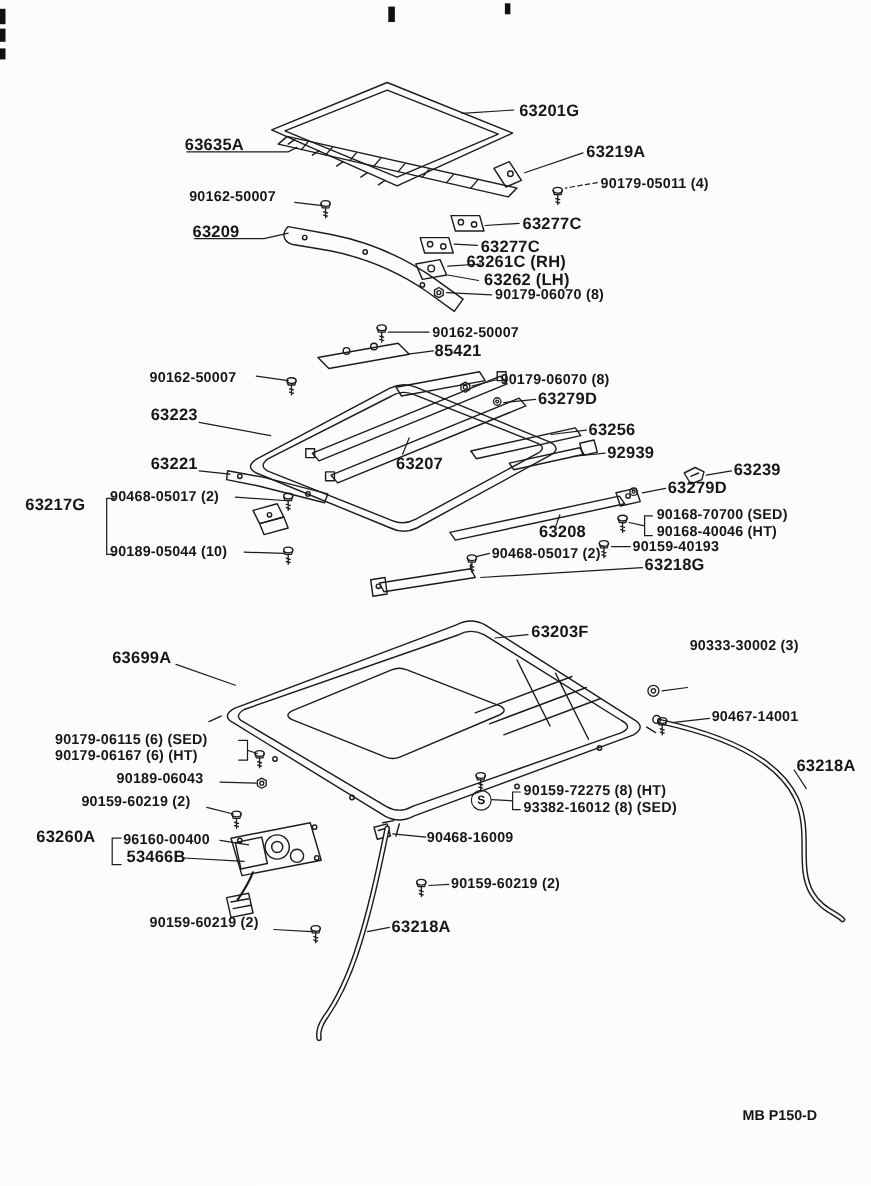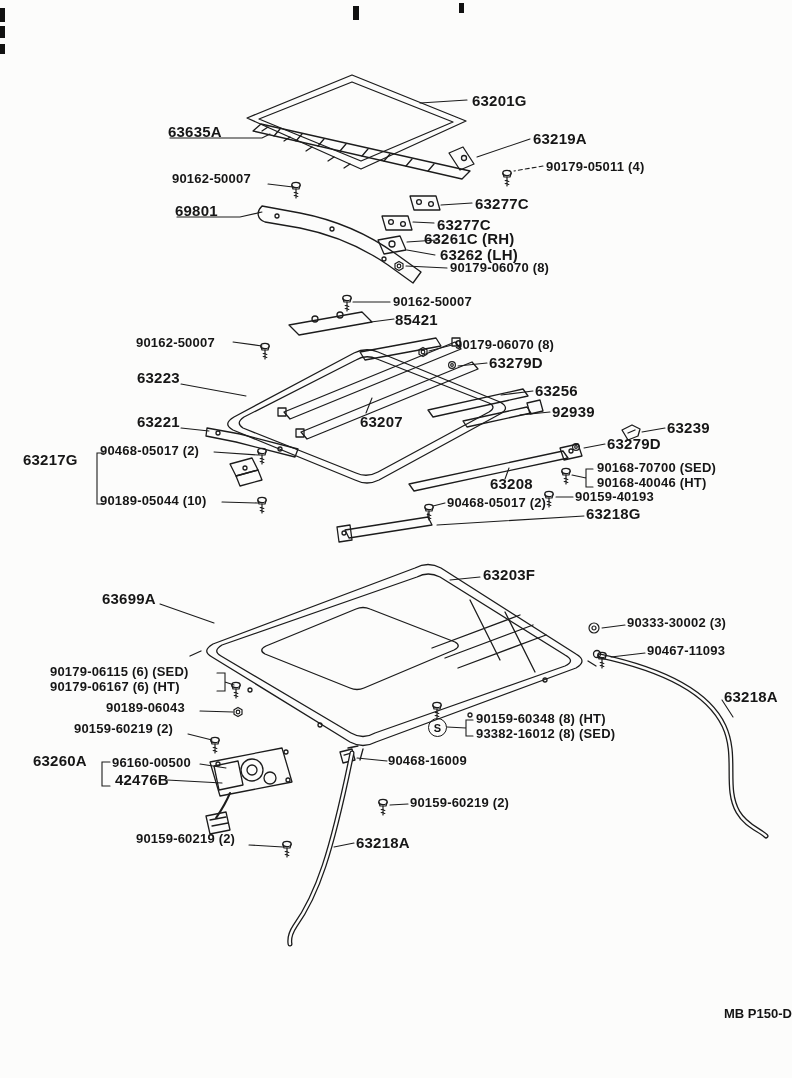--- a/index.html
+++ b/index.html
@@ -256,21 +256,21 @@
       <path d="M354,843 L334,847"></path>
       <path d="M249,845 L283,847"></path>
     </g>
   </svg>
 
   <div class="lbl lbl-lg" style="left:472px;top:93px">63201G</div>
   <div class="lbl lbl-lg" style="left:168px;top:124px">63635A</div>
   <div class="lbl lbl-lg" style="left:533px;top:131px">63219A</div>
   <div class="lbl" style="left:546px;top:160px">90179-05011 (4)</div>
   <div class="lbl" style="left:172px;top:172px">90162-50007</div>
-  <div class="lbl lbl-lg" style="left:175px;top:203px">69801</div>
+  <div class="lbl lbl-lg" style="left:175px;top:203px">63209</div>
   <div class="lbl lbl-lg" style="left:475px;top:196px">63277C</div>
   <div class="lbl lbl-lg" style="left:437px;top:217px">63277C</div>
   <div class="lbl lbl-lg" style="left:424px;top:231px">63261C (RH)</div>
   <div class="lbl lbl-lg" style="left:440px;top:247px">63262 (LH)</div>
   <div class="lbl" style="left:450px;top:261px">90179-06070 (8)</div>
   <div class="lbl" style="left:393px;top:295px">90162-50007</div>
   <div class="lbl lbl-lg" style="left:395px;top:312px">85421</div>
   <div class="lbl" style="left:136px;top:336px">90162-50007</div>
   <div class="lbl" style="left:455px;top:338px">90179-06070 (8)</div>
   <div class="lbl lbl-lg" style="left:489px;top:355px">63279D</div>
@@ -285,34 +285,34 @@
   <div class="lbl" style="left:100px;top:444px">90468-05017 (2)</div>
   <div class="lbl" style="left:597px;top:461px">90168-70700 (SED)</div>
   <div class="lbl" style="left:597px;top:476px">90168-40046 (HT)</div>
   <div class="lbl lbl-lg" style="left:490px;top:476px">63208</div>
   <div class="lbl" style="left:575px;top:490px">90159-40193</div>
   <div class="lbl" style="left:100px;top:494px">90189-05044 (10)</div>
   <div class="lbl" style="left:447px;top:496px">90468-05017 (2)</div>
   <div class="lbl lbl-lg" style="left:586px;top:506px">63218G</div>
   <div class="lbl lbl-lg" style="left:483px;top:567px">63203F</div>
   <div class="lbl lbl-lg" style="left:102px;top:591px">63699A</div>
-  <div class="lbl" style="left:627px;top:616px">90333-30002 (3)</div>
-  <div class="lbl" style="left:647px;top:644px">90467-11093</div>
+  <div class="lbl" style="left:627px;top:580px">90333-30002 (3)</div>
+  <div class="lbl" style="left:647px;top:644px">90467-14001</div>
   <div class="lbl" style="left:50px;top:665px">90179-06115 (6) (SED)</div>
   <div class="lbl" style="left:50px;top:680px">90179-06167 (6) (HT)</div>
   <div class="lbl lbl-lg" style="left:724px;top:689px">63218A</div>
   <div class="lbl" style="left:106px;top:701px">90189-06043</div>
   <div class="lbl" style="left:74px;top:722px">90159-60219 (2)</div>
-  <div class="lbl" style="left:476px;top:712px">90159-60348 (8) (HT)</div>
+  <div class="lbl" style="left:476px;top:712px">90159-72275 (8) (HT)</div>
   <div class="lbl" style="left:476px;top:727px">93382-16012 (8) (SED)</div>
   <div class="lbl lbl-lg" style="left:33px;top:753px">63260A</div>
-  <div class="lbl" style="left:112px;top:756px">96160-00500</div>
-  <div class="lbl lbl-lg" style="left:115px;top:772px">42476B</div>
+  <div class="lbl" style="left:112px;top:756px">96160-00400</div>
+  <div class="lbl lbl-lg" style="left:115px;top:772px">53466B</div>
   <div class="lbl" style="left:388px;top:754px">90468-16009</div>
   <div class="lbl" style="left:410px;top:796px">90159-60219 (2)</div>
   <div class="lbl lbl-lg" style="left:356px;top:835px">63218A</div>
   <div class="lbl" style="left:136px;top:832px">90159-60219 (2)</div>
 
   <div class="s-circle" style="left:428px;top:718px">S</div>
 
-  <div class="footer" style="left:724px;top:1006px">MB P150-D</div>
+  <div class="footer" style="left:675px;top:1006px">MB P150-D</div>
 
 </div>
 
 </body></html>

